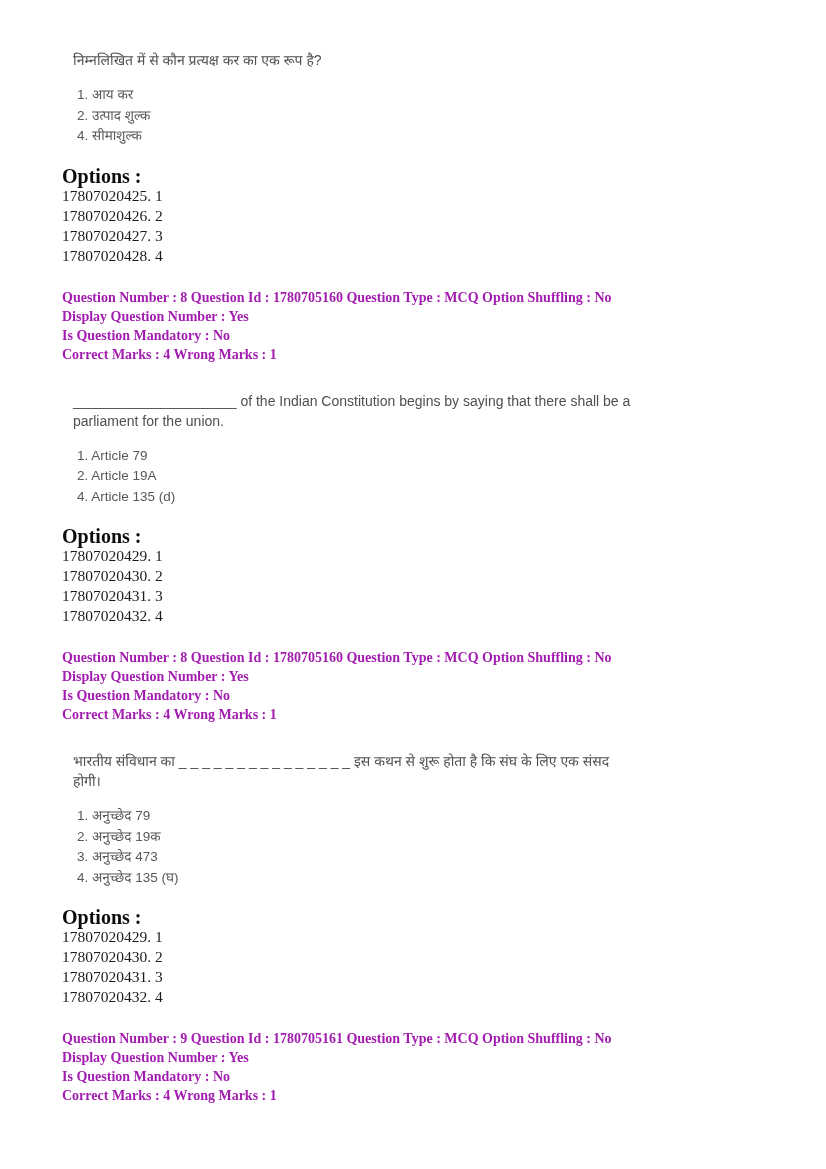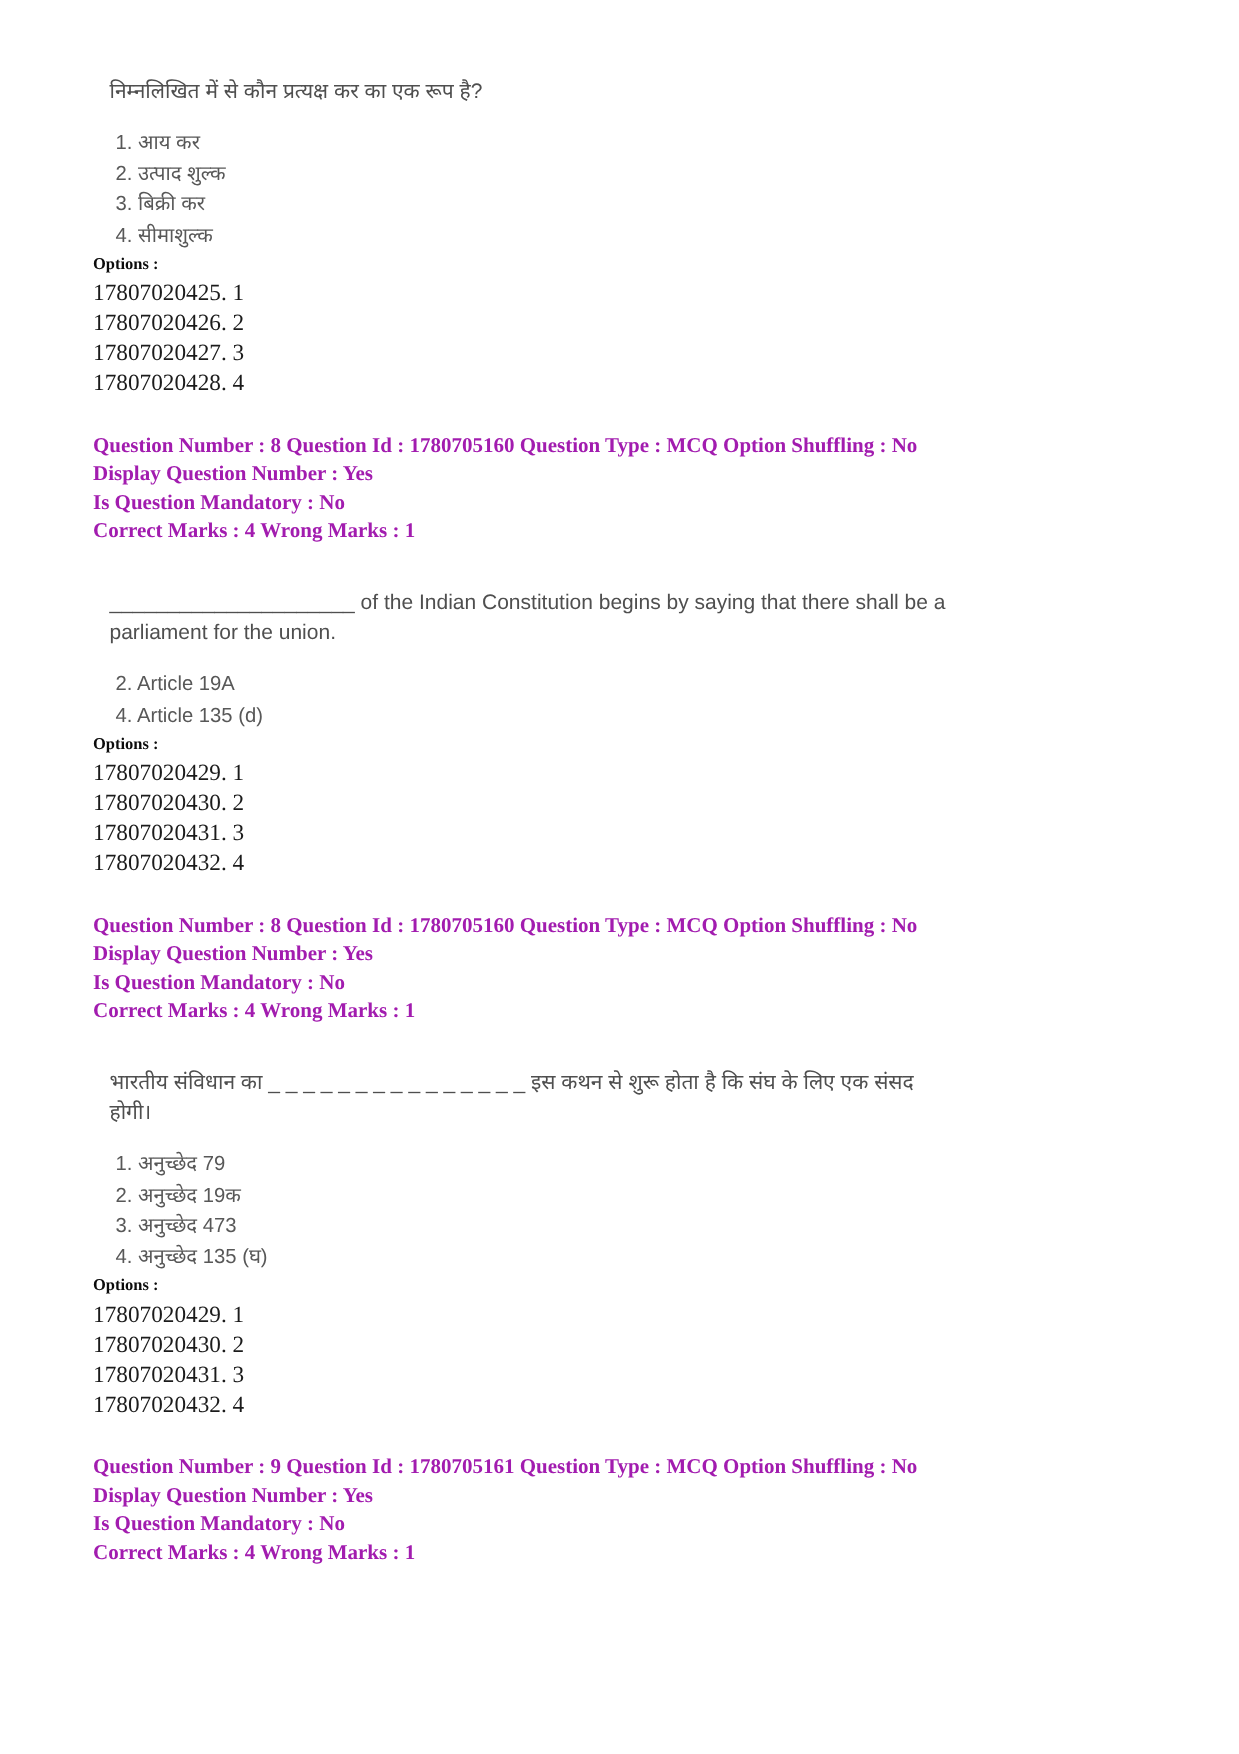--- a/index.html
+++ b/index.html
@@ -28,23 +28,24 @@
     margin: 15px 0 0 15px;
   }
   .choice {
     font-family: "Liberation Sans", "DejaVu Sans", sans-serif;
     font-size: 13.5px;
     line-height: 20.5px;
     color: #585858;
   }
   
   .options-label {
+    margin-top: 20px;
     font-family: "Liberation Serif", "DejaVu Serif", serif;
     font-weight: bold;
-    font-size: 11px;
+    font-size: 20px;
     line-height: 19px;
     color: #0c0c0c;
   }
   .option-id {
     font-family: "Liberation Serif", "DejaVu Serif", serif;
     font-size: 15.5px;
     line-height: 20px;
     color: #1b1b1b;
   }
   .meta {
@@ -65,40 +66,40 @@
 </head>
 <body>
 
 <div class="page">
 
   <section class="question-block">
     <div class="q-text">निम्नलिखित में से कौन प्रत्यक्ष कर का एक रूप है?</div>
     <div class="choices">
       <div class="choice">1. आय कर</div>
       <div class="choice">2. उत्पाद शुल्क</div>
-      <div class="choice">3. बिक्री कर</div>
       <div class="choice">4. सीमाशुल्क</div>
     </div>
     <div class="options-label">Options :</div>
     <div>
       <div class="option-id">17807020425. 1</div>
       <div class="option-id">17807020426. 2</div>
       <div class="option-id">17807020427. 3</div>
       <div class="option-id">17807020428. 4</div>
     </div>
     <div class="meta">
       <div class="meta-line">Question Number : 8 Question Id : 1780705160 Question Type : MCQ Option Shuffling : No Display Question Number : Yes</div>
       <div class="meta-line">Is Question Mandatory : No</div>
       <div class="marks-line">Correct Marks : 4 Wrong Marks : 1</div>
     </div>
   </section>
 
   <section class="question-block">
     <div class="q-text">_____________________ of the Indian Constitution begins by saying that there shall be a parliament for the union.</div>
     <div class="choices">
+      <div class="choice">1. Article 79</div>
       <div class="choice">2. Article 19A</div>
       <div class="choice">4. Article 135 (d)</div>
     </div>
     <div class="options-label">Options :</div>
     <div>
       <div class="option-id">17807020429. 1</div>
       <div class="option-id">17807020430. 2</div>
       <div class="option-id">17807020431. 3</div>
       <div class="option-id">17807020432. 4</div>
     </div>

